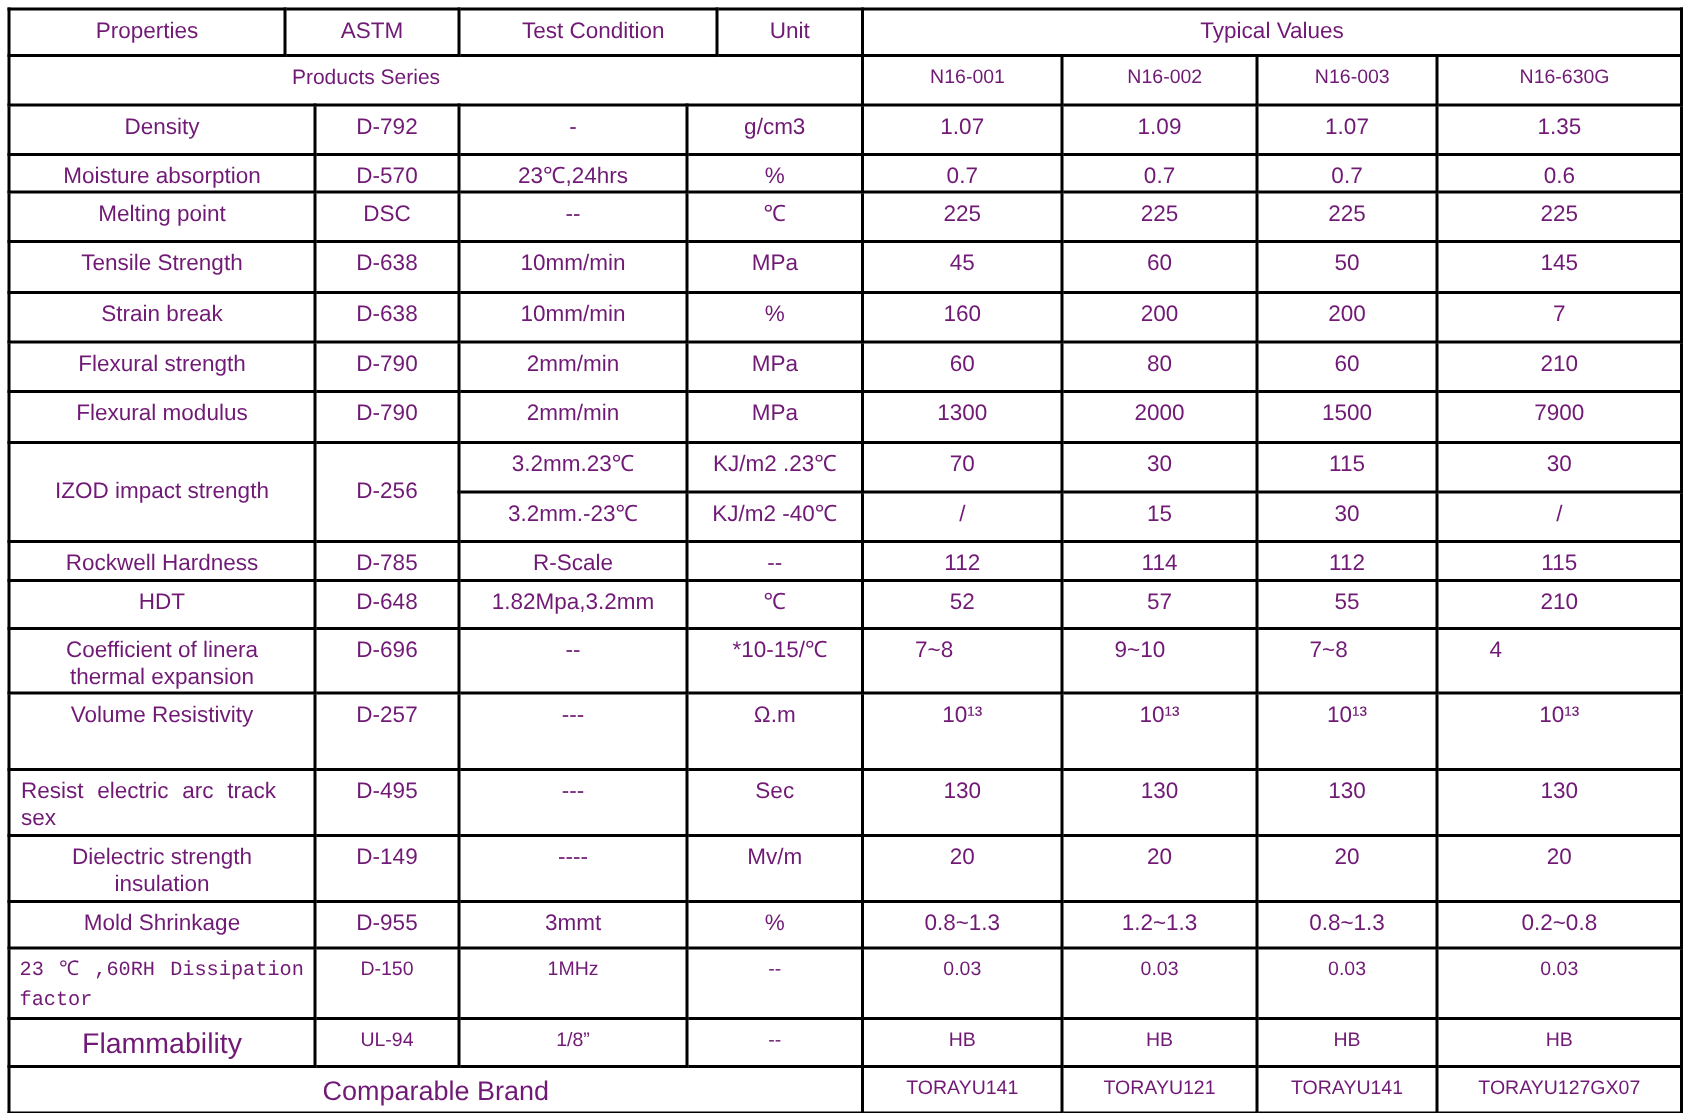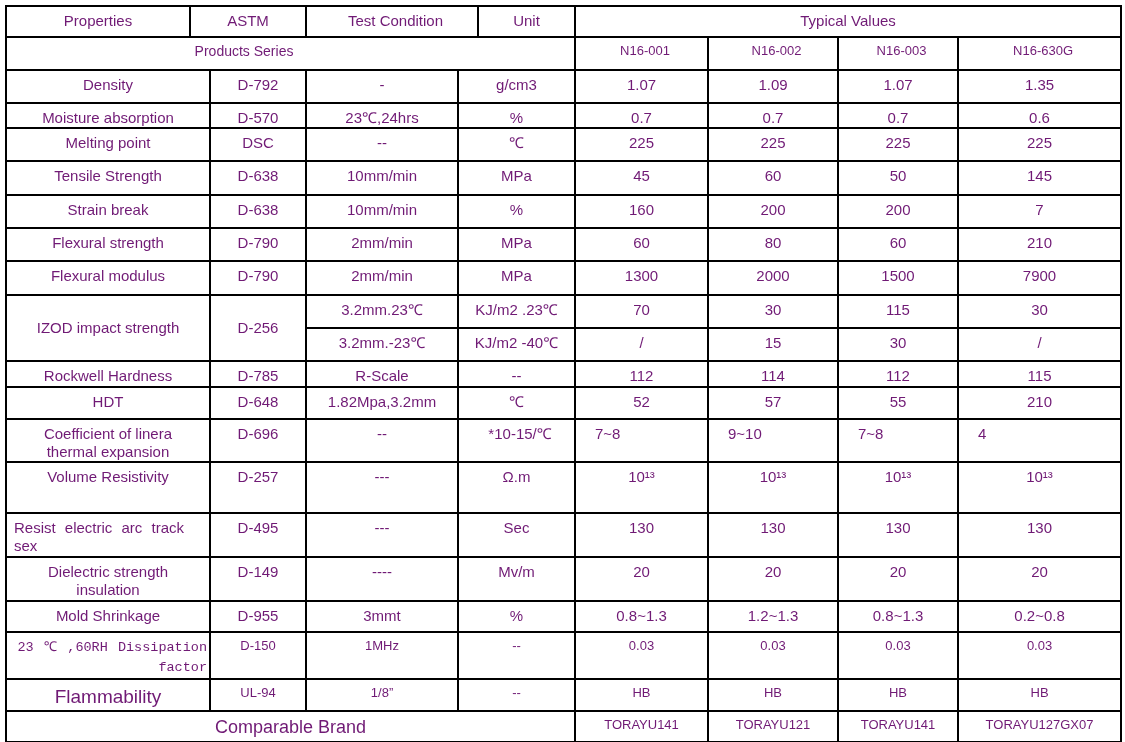--- a/index.html
+++ b/index.html
@@ -25,29 +25,29 @@
     vertical-align: top;
     padding: 5px 2px 0 2px;
     text-align: center;
     font-weight: normal;
     font-size: 15px;
     line-height: 1.22;
     white-space: pre-line;
     overflow: hidden;
   }
   .left    { text-align: center; padding-left: 9px; }
-  .leftpad { text-align: left; padding-left: 19px; }
+  .leftpad { text-align: left; padding-left: 34px; }
   .s13     { font-size: 13px; }
   .s14     { font-size: 19px; }
   .mid     { vertical-align: middle; padding-top: 0; }
   .jus     { text-align: left; padding-left: 7px; word-spacing: 5px; }
   .mono    {
     font-family: "Liberation Mono", "DejaVu Sans Mono", monospace;
     font-size: 13.5px;
-    text-align: right;
+    text-align: left;
     padding-left: 6px;
     line-height: 1.5;
     word-spacing: 2px;
   }
   .prodlabel { padding-right: 95px; font-size: 14px; }
   .brandlabel { font-size: 18px; }
 </style>
 </head>
 <body>
 

